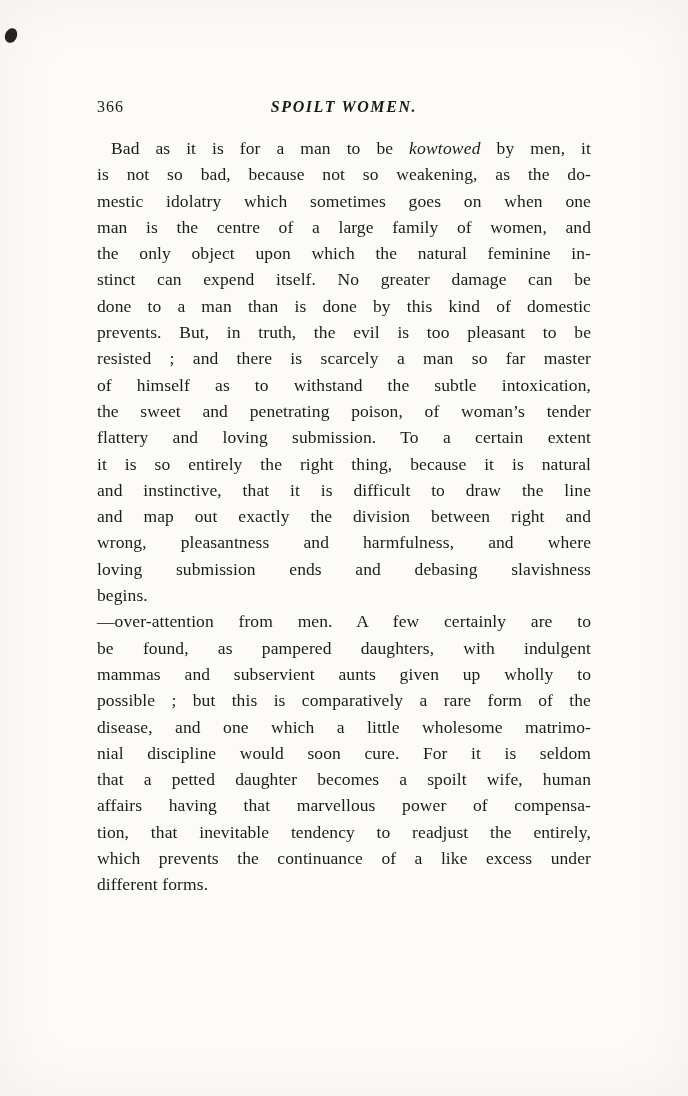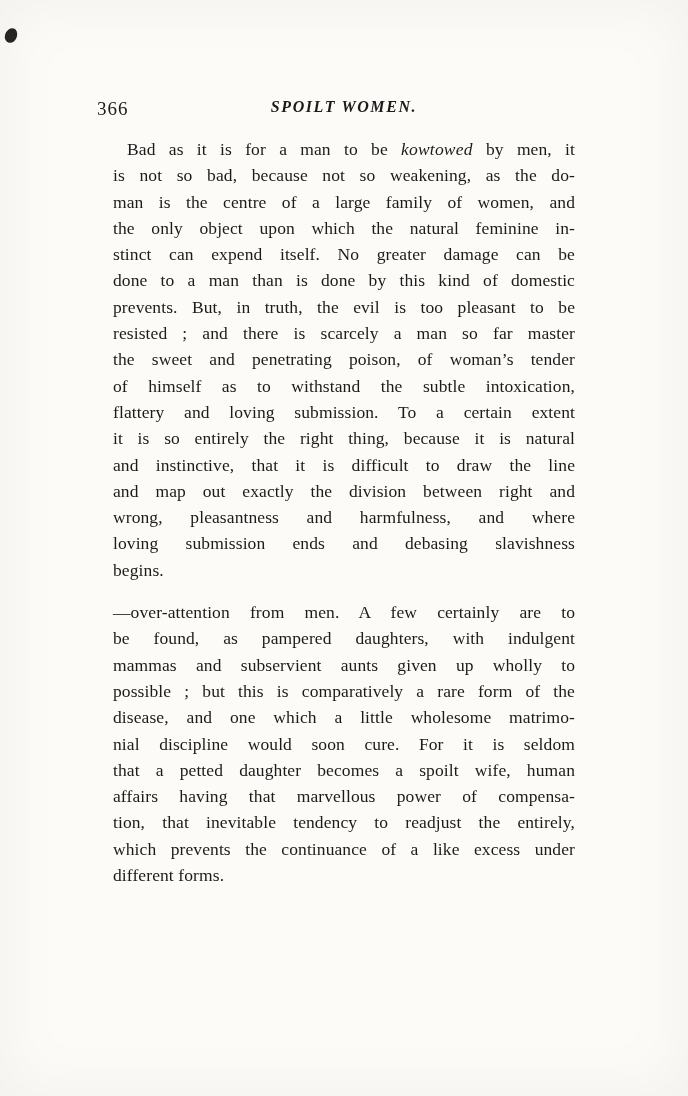--- a/index.html
+++ b/index.html
@@ -36,36 +36,36 @@
     width: 494px;
   }
   .header {
     position: relative;
     height: 22px;
   }
   .pagenum {
     position: absolute;
     left: 0;
     top: 0;
-    font-size: 19px;
+    font-size: 16px;
     letter-spacing: 1px;
   }
   .running {
     display: block;
     text-align: center;
     font-size: 16px;
     font-style: italic;
     font-weight: bold;
     letter-spacing: 1.6px;
   }
   .text-block {
     margin-top: 15px;
   }
   .para {
-    margin: 16px;
+    margin: 0;
   }
   .line {
     font-size: 17.5px;
     line-height: 26.3px;
     height: 26.3px;
     white-space: nowrap;
     text-align: justify;
     text-align-last: justify;
     letter-spacing: 0.1px;
   }
@@ -87,28 +87,29 @@
   <div class="scan-mark"></div>
   <div class="content">
     <div class="header">
       <span class="pagenum">366</span>
       <span class="running">SPOILT WOMEN.</span>
     </div>
     <div class="text-block">
         <div class="para">
           <div class="line first">Bad as it is for a man to be <i>kowtowed</i> by men, it</div>
           <div class="line">is not so bad, because not so weakening, as the do-</div>
+          <div class="line">mestic idolatry which sometimes goes on when one</div>
           <div class="line">man is the centre of a large family of women, and</div>
           <div class="line">the only object upon which the natural feminine in-</div>
           <div class="line">stinct can expend itself.  No greater damage can be</div>
           <div class="line">done to a man than is done by this kind of domestic</div>
           <div class="line">prevents.  But, in truth, the evil is too pleasant to be</div>
           <div class="line">resisted ; and there is scarcely a man so far master</div>
+          <div class="line">of himself as to withstand the subtle intoxication,</div>
           <div class="line">the sweet and penetrating poison, of woman’s tender</div>
-          <div class="line">of himself as to withstand the subtle intoxication,</div>
           <div class="line">flattery and loving submission.  To a certain extent</div>
           <div class="line">it is so entirely the right thing, because it is natural</div>
           <div class="line">and instinctive, that it is difficult to draw the line</div>
           <div class="line">and map out exactly the division between right and</div>
           <div class="line">wrong, pleasantness and harmfulness, and where</div>
           <div class="line">loving submission ends and debasing slavishness</div>
           <div class="line last">begins.</div>
         </div>
         <div class="para">
           <div class="line">—over-attention from men.  A few certainly are to</div>

